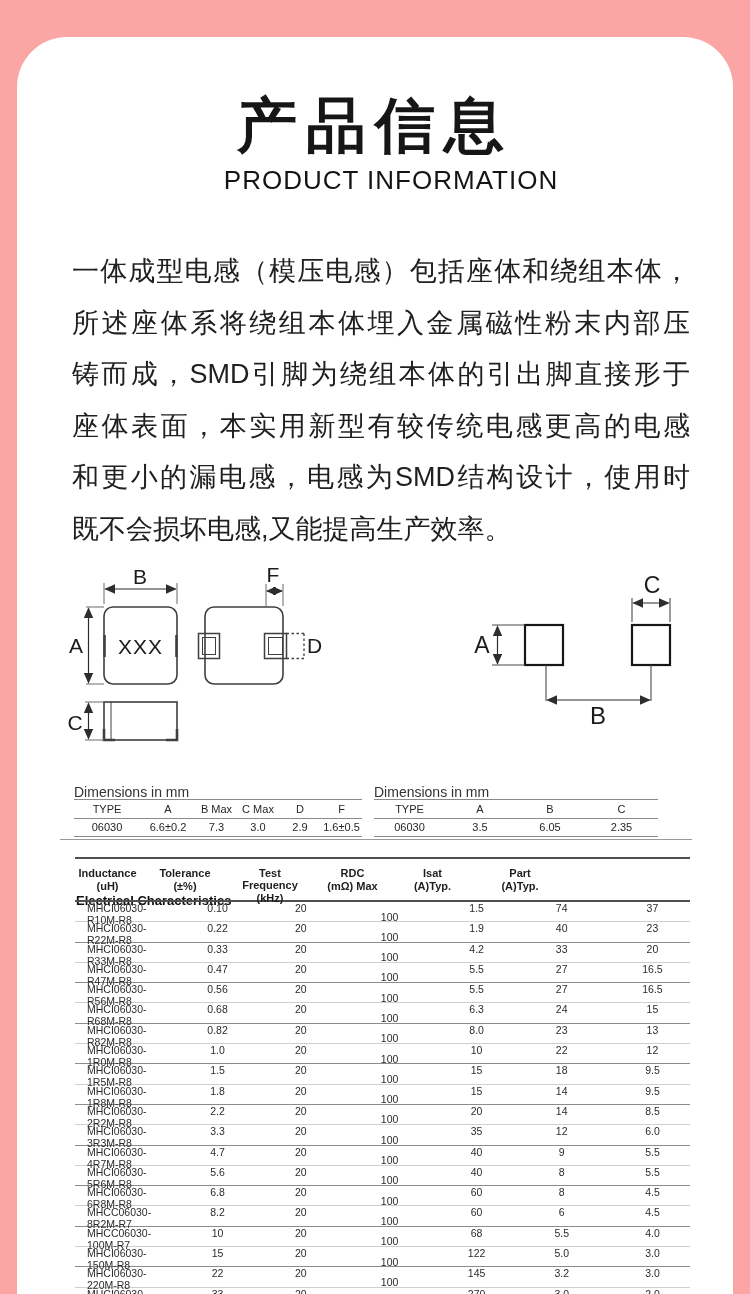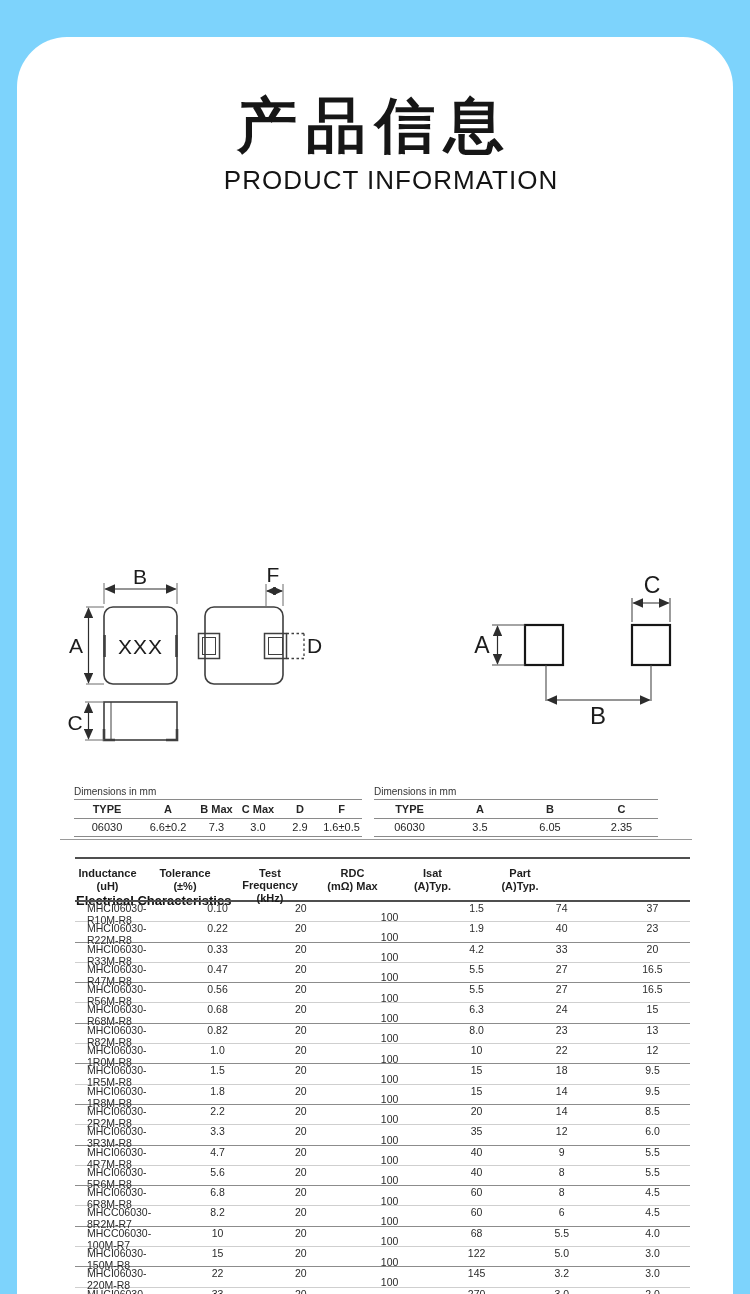--- a/index.html
+++ b/index.html
@@ -1,18 +1,18 @@
 <!DOCTYPE html>
 <html><head>
 <meta charset="utf-8">
 <style>
   html,body{margin:0;padding:0;}
   .page{
     position:relative;width:750px;height:1294px;overflow:hidden;
-    background:#7dd3fc;
+    background:#fca5a5;
     font-family:"Liberation Sans","DejaVu Sans",sans-serif;
     -webkit-font-smoothing:antialiased;
   }
   .card{
     position:absolute;left:17px;right:17px;top:37px;bottom:-2px;
     background:#ffffff;border-radius:50px 50px 0 0;
   }
   .abs{position:absolute;}
   .title{
     left:0;right:0;top:86px;text-align:center;
@@ -24,23 +24,23 @@
   }
   .desc{left:72px;top:246px;width:618px;color:#202020;}
   .dline{
     height:51.6px;line-height:51.6px;font-size:27px;font-weight:400;
     text-align:justify;text-align-last:justify;overflow:hidden;white-space:nowrap;
   }
   .dline.last{text-align-last:left;}
   svg text{font-family:"Liberation Sans","DejaVu Sans",sans-serif;fill:#1c1c1c;}
   
   .dims{font-size:11px;color:#262626;}
-  .dims .caption{font-size:10px;height:13px;line-height:12px;color:#333;}
+  .dims .caption{font-size:14px;height:13px;line-height:12px;color:#333;}
   .drow{display:flex;height:17.5px;align-items:center;}
-  .drow.head{font-weight:700;border-top:1.5px solid #8a8a8a;border-bottom:1.5px solid #8a8a8a;}
+  .drow.head{font-weight:400;border-top:1.5px solid #8a8a8a;border-bottom:1.5px solid #8a8a8a;}
   .drow.data{border-bottom:1.5px solid #8a8a8a;}
   .dcell{text-align:center;flex:0 0 auto;}
   .dimsL .dcell:nth-child(1){width:66px;}
   .dimsL .dcell:nth-child(2){width:56px;}
   .dimsL .dcell:nth-child(3){width:41px;}
   .dimsL .dcell:nth-child(4){width:42px;}
   .dimsL .dcell:nth-child(5){width:42px;}
   .dimsL .dcell:nth-child(6){width:41px;}
   .dimsR .dcell:nth-child(1){width:71px;}
   .dimsR .dcell:nth-child(2){width:70px;}
@@ -71,20 +71,28 @@
 </style>
 </head>
 <body>
 
 <div class="page">
   <div class="card"></div>
 
   <div class="abs title">产品信息</div>
   <div class="abs subtitle">PRODUCT INFORMATION</div>
 
+  <div class="abs desc">
+      <div class="dline">一体成型电感（模压电感）包括座体和绕组本体，</div>
+      <div class="dline">所述座体系将绕组本体埋入金属磁性粉末内部压</div>
+      <div class="dline">铸而成，SMD引脚为绕组本体的引出脚直接形于</div>
+      <div class="dline">座体表面，本实用新型有较传统电感更高的电感</div>
+      <div class="dline">和更小的漏电感，电感为SMD结构设计，使用时</div>
+      <div class="dline last">既不会损坏电感,又能提高生产效率。</div>
+    </div>
 
   <svg class="abs" style="left:0;top:560px" width="750" height="232" viewBox="0 0 750 232">
     <defs>
       <marker id="ar" markerWidth="9" markerHeight="8" refX="8" refY="4" orient="auto-start-reverse">
         <path d="M0,0 L9,4 L0,8 z" fill="#2d2d2d"></path>
       </marker>
     </defs>
 
     <g stroke="#3f3f3f" fill="none">
       <line x1="104" y1="23" x2="104" y2="44" stroke="#6b6b6b" stroke-width="1"></line>

